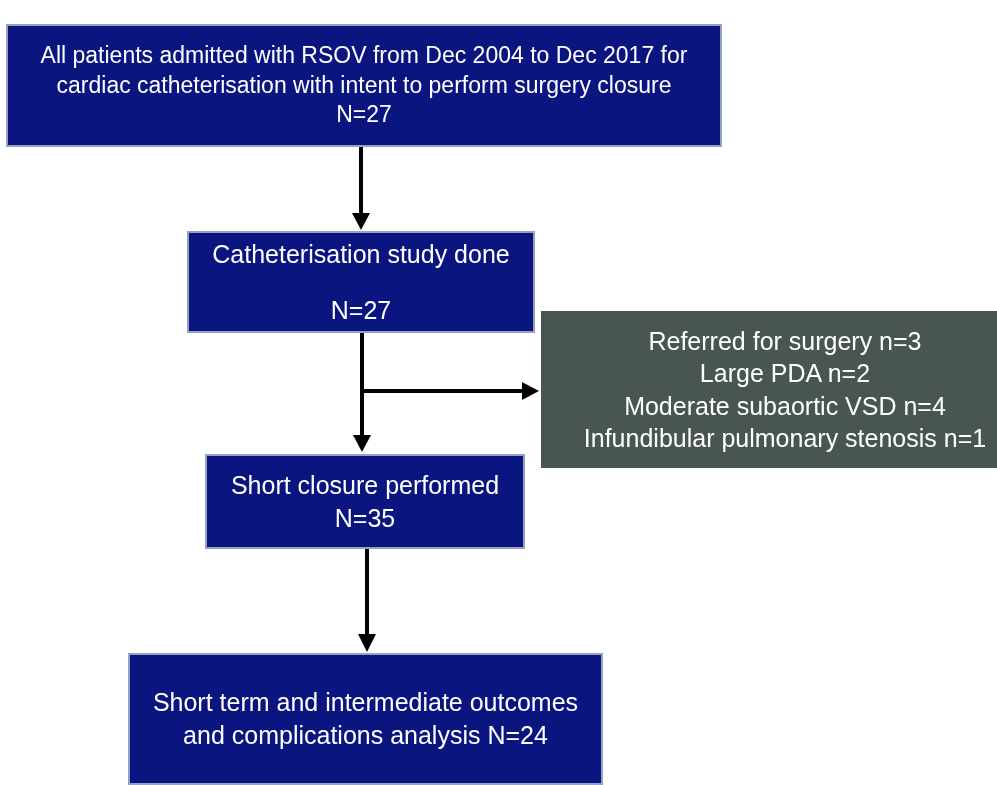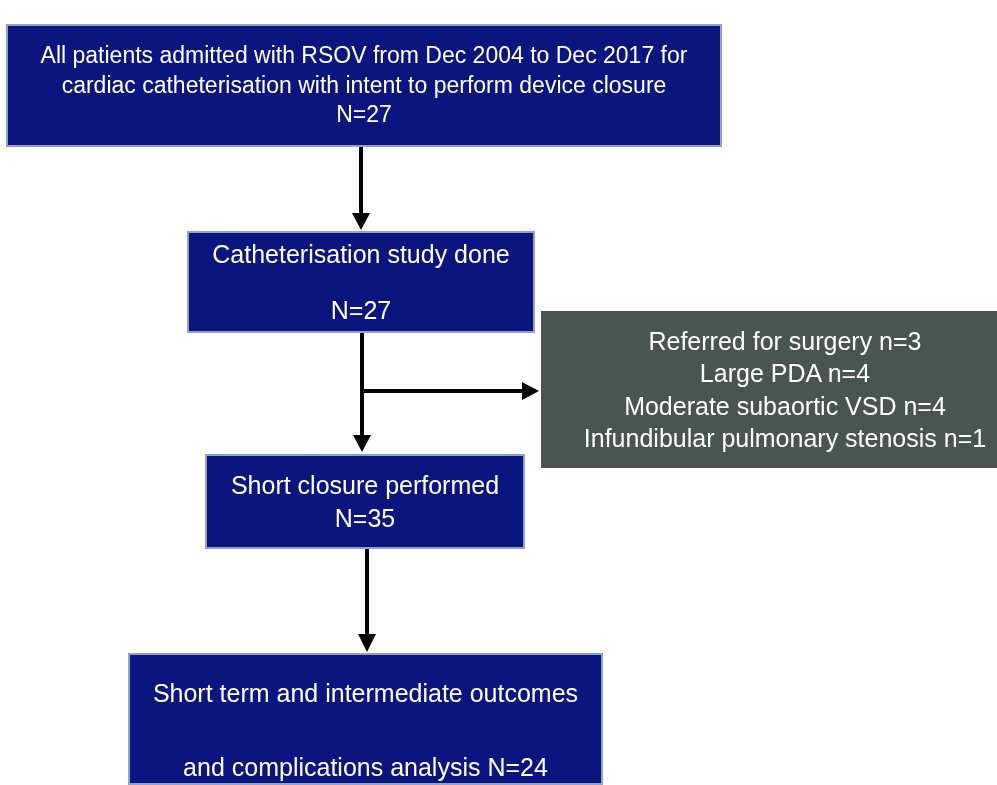--- a/index.html
+++ b/index.html
@@ -60,22 +60,22 @@
     font-size: 25px;
     padding-left: 32px;
   }
   .box-device {
     left: 205px; top: 454px; width: 320px; height: 95px;
     font-size: 25px;
   }
   .box-outcomes {
     left: 128px; top: 653px; width: 475px; height: 132px;
     font-size: 25px;
-    justify-content: space-between;
-    padding-top: 22px;
+    justify-content: flex-start;
+    padding-top: 31px;
   }
 </style>
 </head>
 <body>
 
 <div class="canvas">
 
   <svg class="arrows" viewBox="0 0 997 785" xmlns="http://www.w3.org/2000/svg">
     <g stroke="#000000" fill="#000000">
       <line x1="361" y1="131" x2="361" y2="215" stroke-width="4"></line>
@@ -90,32 +90,32 @@
       <polygon points="522,382 522,400 539,391" stroke="none"></polygon>
     </g>
     <g stroke="#000000" fill="#000000">
       <line x1="367" y1="549" x2="367" y2="636" stroke-width="4"></line>
       <polygon points="358,634 376,634 367,652" stroke="none"></polygon>
     </g>
   </svg>
 
   <div class="box blue box-admitted">
     <div class="tline">All patients admitted with RSOV from Dec 2004 to Dec 2017 for</div>
-    <div class="tline">cardiac catheterisation with intent to perform device closure</div>
+    <div class="tline">cardiac catheterisation with intent to perform surgery closure</div>
     <div class="tline">N=27</div>
   </div>
 
   <div class="box blue box-cath">
     <div class="tline">Catheterisation study done</div>
     <div class="tline">N=27</div>
   </div>
 
   <div class="box gray box-referred">
     <div class="tline">Referred for surgery n=3</div>
-    <div class="tline">Large PDA n=4</div>
+    <div class="tline">Large PDA n=2</div>
     <div class="tline">Moderate subaortic VSD n=4</div>
     <div class="tline">Infundibular pulmonary stenosis n=1</div>
   </div>
 
   <div class="box blue box-device">
     <div class="tline">Short closure performed</div>
     <div class="tline">N=35</div>
   </div>
 
   <div class="box blue box-outcomes">

